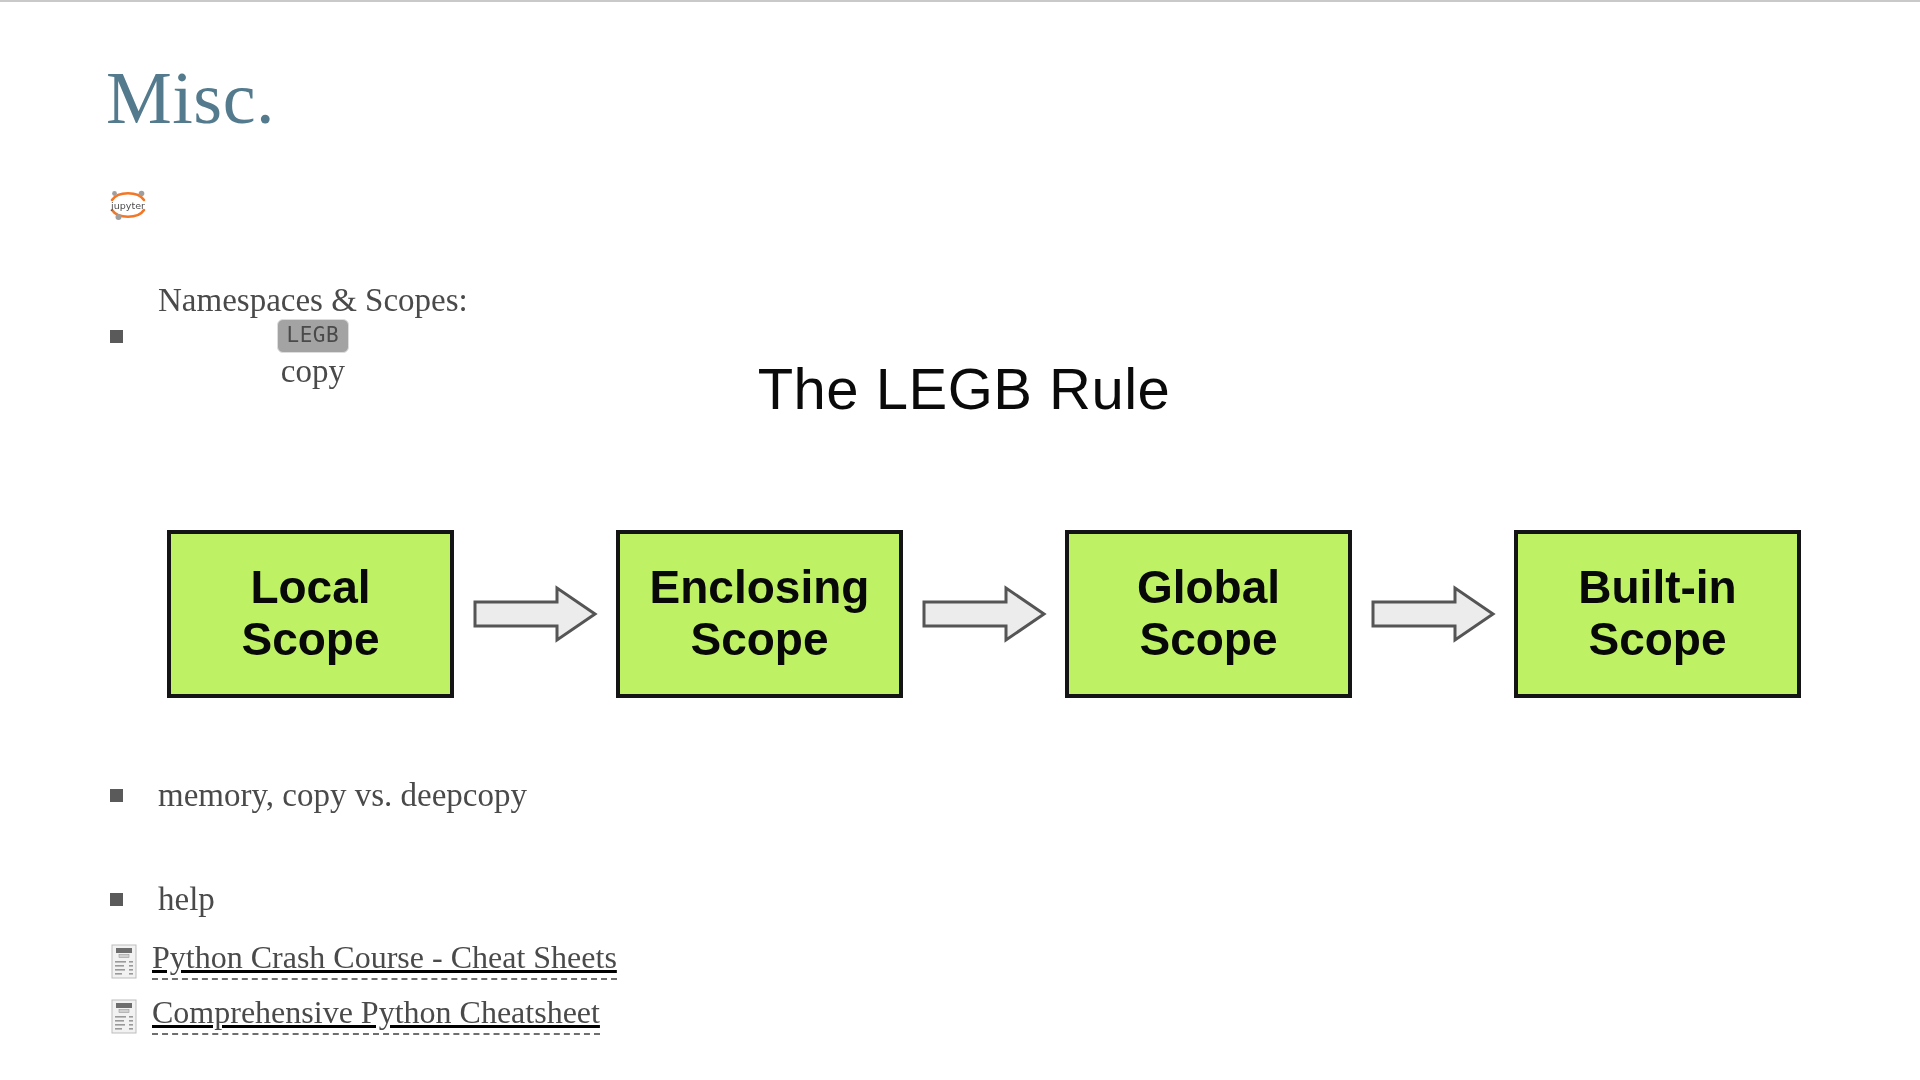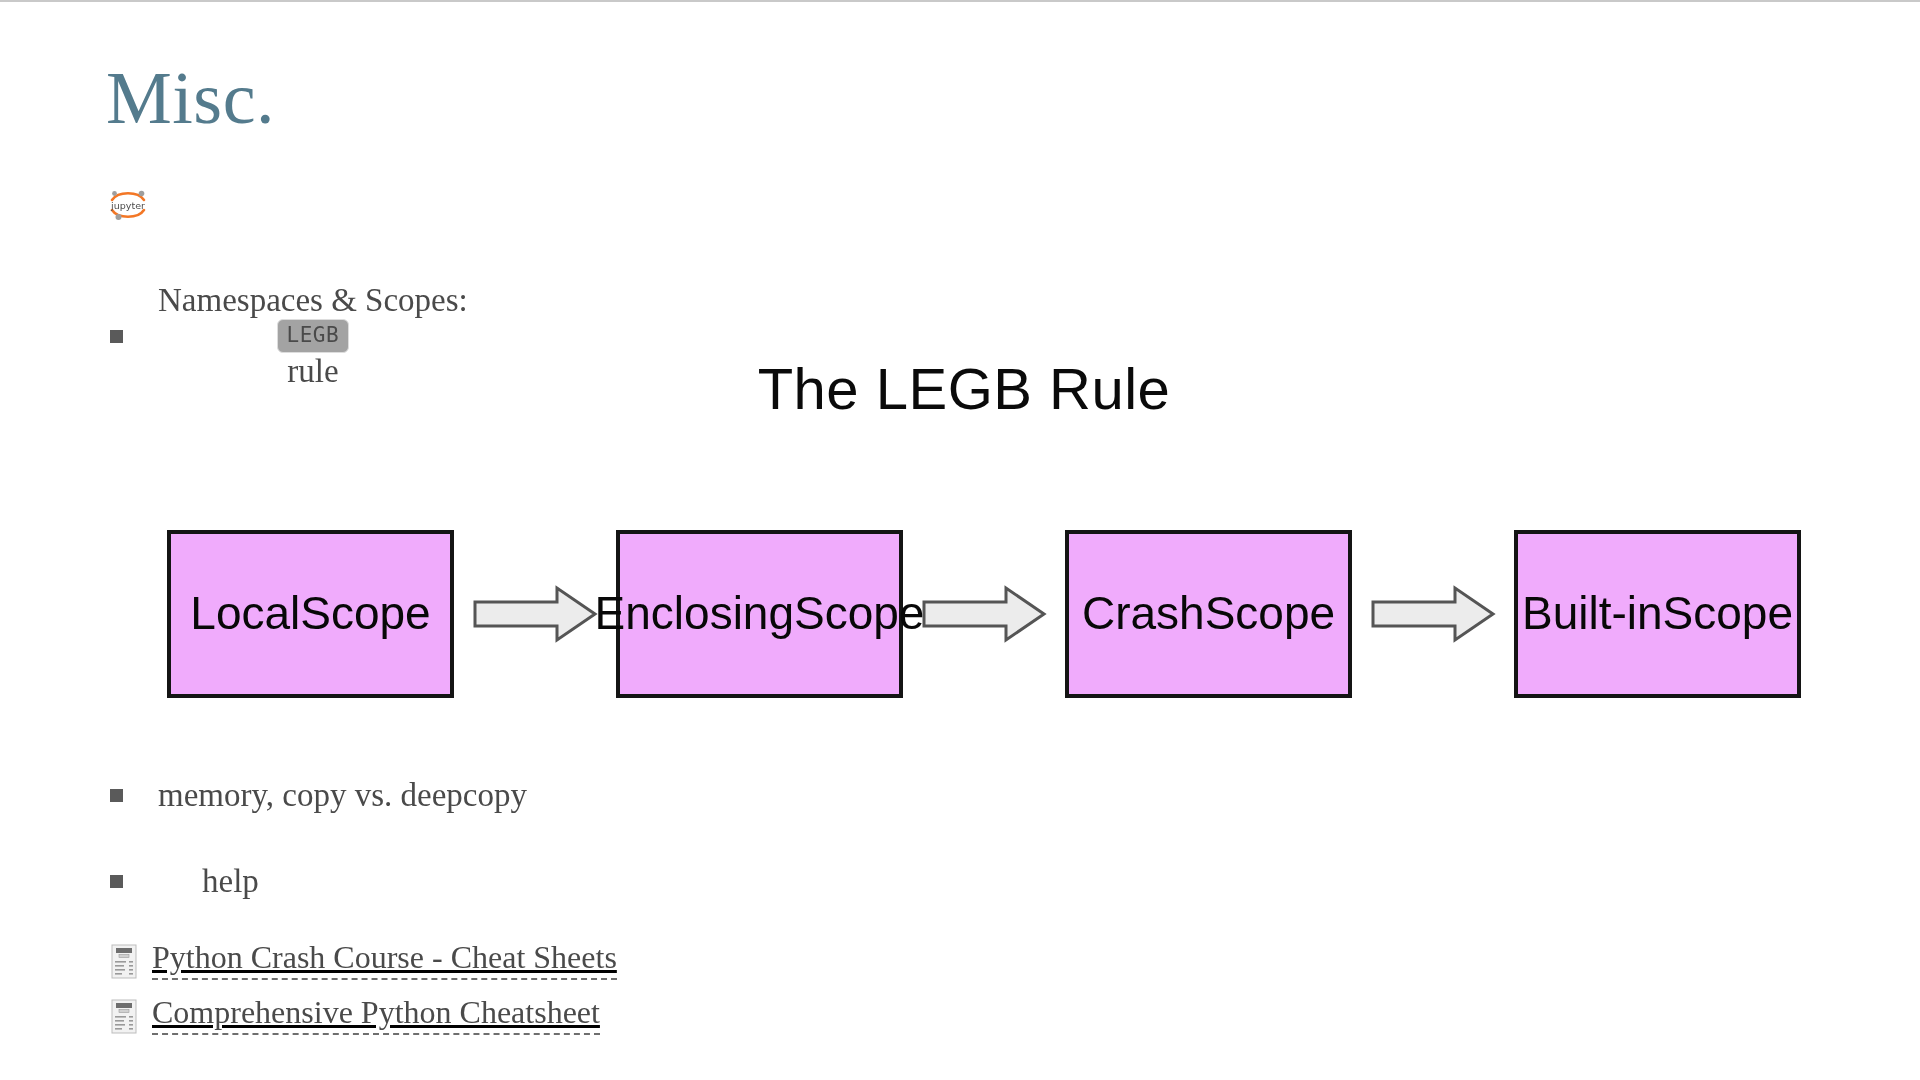--- a/index.html
+++ b/index.html
@@ -85,21 +85,21 @@
     border: 1px solid #dddddd;
     border-radius: 6px;
     padding: 5px 9px 6px 9px;
     margin: 0 9px;
     line-height: 1;
     letter-spacing: 0.5px;
   }
 
   #bullet-namespaces { top: 282px; }
   #bullet-memory     { top: 777px; }
-  #bullet-help       { top: 863px; gap: 44px; }
+  #bullet-help       { top: 881px; }
 
   
   .legb-diagram {
     position: absolute;
     left: 0;
     top: 355px;
     width: 1920px;
     height: 345px;
   }
   .legb-title {
@@ -119,26 +119,28 @@
     top: 172px;
     width: 1625px;
     height: 173px;
     display: flex;
     align-items: center;
   }
   .scope-box {
     width: 287px;
     height: 168px;
     border: 4px solid #141414;
-    background: #f0abfc;
-    display: flex;
+    background: #bef264;
+    display: flex;
+    flex-direction: column;
     align-items: center;
     justify-content: center;
     flex: none;
     box-sizing: border-box;
+    font-weight: bold;
   }
   .scope-box span {
     font-family: "Liberation Sans", "DejaVu Sans", sans-serif;
     font-size: 46px;
     line-height: 1.13;
     color: #080808;
     text-align: center;
     display: block;
   }
   .flow-arrow {
@@ -206,21 +208,21 @@
 
       <text x="24" y="22.5" font-family="DejaVu Sans, sans-serif" font-size="9.5" fill="#4d4d4d" text-anchor="middle">jupyter</text>
     </svg>
   </div>
 
   <div class="bullet-row" id="bullet-namespaces">
     <span class="bullet-marker"></span>
     <span class="bullet-text">
       <span>Namespaces &amp; Scopes:</span>
       <span class="code-badge">LEGB</span>
-      <span>rule</span>
+      <span>copy</span>
     </span>
   </div>
 
   <div class="legb-diagram">
     <div class="legb-title">The LEGB Rule</div>
 
     <div class="legb-flow">
 
       <div class="scope-box">
         <span>Local</span>
@@ -234,21 +236,21 @@
       <div class="scope-box">
         <span>Enclosing</span>
         <span>Scope</span>
       </div>
 
       <svg class="flow-arrow" viewBox="0 0 128 64">
         <path d="M4 20 L86 20 L86 6 L124 32 L86 58 L86 44 L4 44 Z" fill="#ececec" stroke="#555555" stroke-width="3" stroke-linejoin="miter"></path>
       </svg>
 
       <div class="scope-box">
-        <span>Crash</span>
+        <span>Global</span>
         <span>Scope</span>
       </div>
 
       <svg class="flow-arrow" viewBox="0 0 128 64">
         <path d="M4 20 L86 20 L86 6 L124 32 L86 58 L86 44 L4 44 Z" fill="#ececec" stroke="#555555" stroke-width="3" stroke-linejoin="miter"></path>
       </svg>
 
       <div class="scope-box">
         <span>Built-in</span>
         <span>Scope</span>

